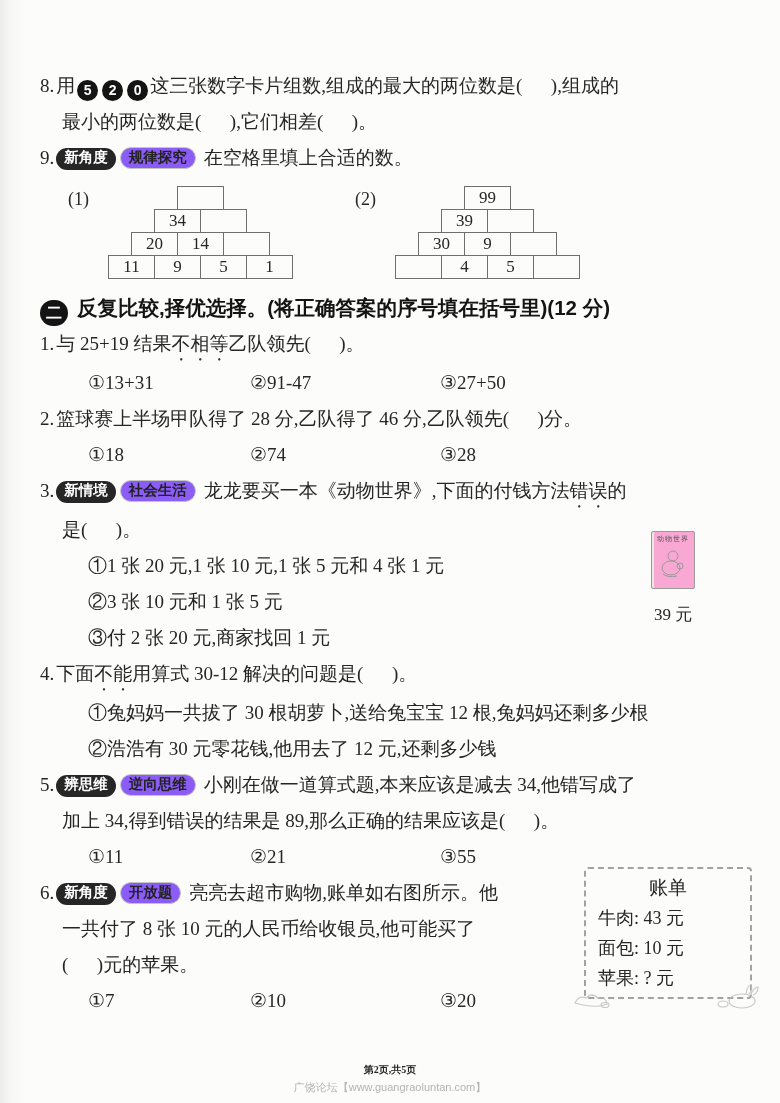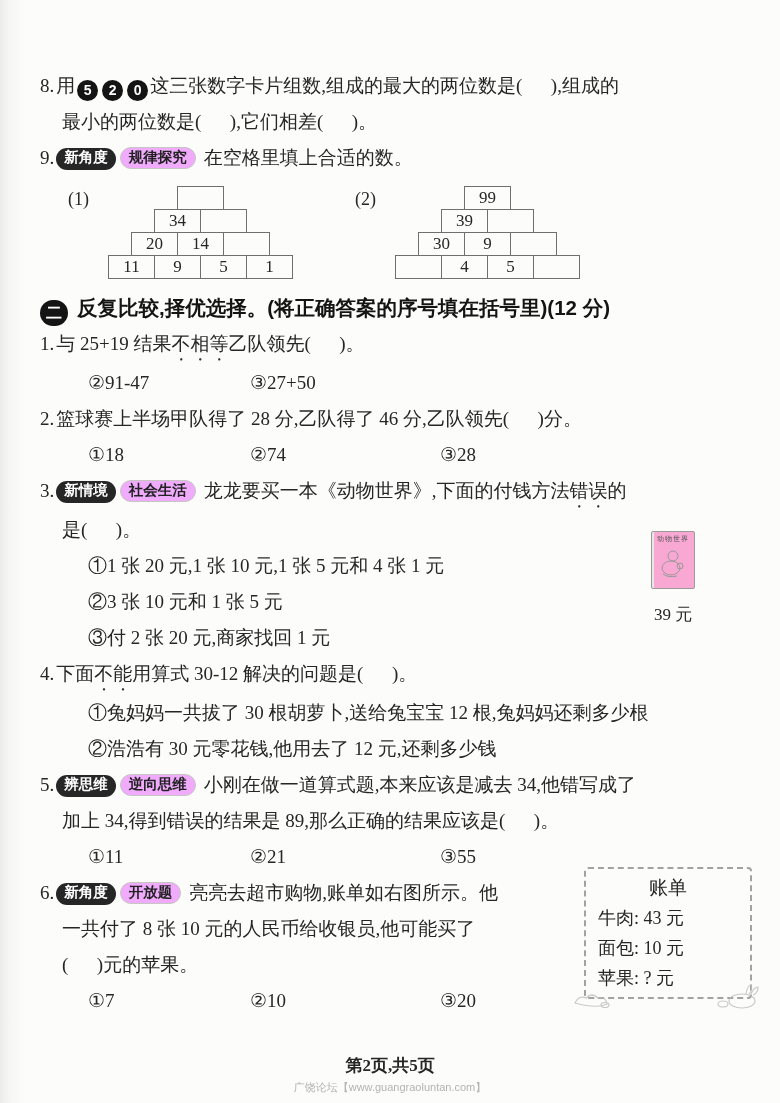--- a/index.html
+++ b/index.html
@@ -23,21 +23,21 @@
   
   .card { display:inline-flex; width:21px; height:21px; border-radius:50%;
           background:#141414; color:#fff; align-items:center; justify-content:center;
           font:700 14px "Liberation Sans",sans-serif; margin:0 2px; vertical-align:-3px; }
 
   
   .badge { display:inline-block; height:22px; line-height:22px; padding:0 8px;
            border-radius:11px; font:700 14.5px "Liberation Sans",sans-serif;
            vertical-align:2px;text-align:center; }
   .badge.dark  { background:#262626; color:#fff; margin-right:4px; }
-  .badge.light { background:#f0abfc; color:#222; border:1.5px solid #c6c6c2; margin-right:8px; }
+  .badge.light { background:#8b5cf6; color:#222; border:1.5px solid #c6c6c2; margin-right:8px; }
 
   
   .section { margin-top:12px; font:700 20.5px "Liberation Sans",sans-serif;
              line-height:34px; color:#141414; white-space:pre; }
   .marker { display:inline-block; width:28px; height:26px; border-radius:13px;
             background:#141414; color:#fff; text-align:center; line-height:26px;
             font-size:16px; font-weight:700; margin-right:9px; vertical-align:-3px; }
 
   
   .emph { -webkit-text-emphasis:filled dot #333; -webkit-text-emphasis-position:under left;
@@ -68,21 +68,21 @@
   .receipt { position:absolute; right:-2px; top:-8px; width:168px; height:132px;
              border:2px dashed #a2a29e; border-radius:4px; padding:4px 10px 0; }
   .receipt-title { text-align:center; font-size:19px; line-height:30px; }
   .receipt-line { font-size:18px; line-height:30px; white-space:pre; padding-left:2px; }
   .deco { position:absolute; opacity:.8; }
   .deco-l { left:-14px; bottom:-12px; }
   .deco-r { right:-10px; bottom:-12px; }
 
   
   .footer { position:absolute; left:0; right:0; bottom:8px; text-align:center; }
-  .page-num { font-size:17px; font-weight:700; }
+  .page-num { font-size:10px; font-weight:700; }
   .watermark { font:11px "Liberation Sans",sans-serif; color:#b3b3b0; margin-top:3px; }
 </style>
 </head>
 <body>
 
 <div class="page">
 
   <div class="row"><span class="qnum">8.</span><span>用</span><span class="card">5</span><span class="card">2</span><span class="card">0</span><span>这三张数字卡片组数,组成的最大的两位数是(      ),组成的</span></div>
   <div class="row indent"><span>最小的两位数是(      ),它们相差(      )。</span></div>
 
@@ -133,21 +133,21 @@
             <span class="cell">5</span>
             <span class="cell"></span>
           </div>
       </div>
     </div>
   </div>
 
   <div class="section"><span class="marker">二</span><span>反复比较,择优选择。(将正确答案的序号填在括号里)(12 分)</span></div>
 
   <div class="row"><span class="qnum">1.</span><span>与 25+19 结果</span><span class="emph">不相等</span><span>乙队领先(      )。</span></div>
-  <div class="row opts"><span class="opt">②91-47</span><span class="opt">③27+50</span></div>
+  <div class="row opts"><span class="opt">①13+31</span><span class="opt">②91-47</span><span class="opt">③27+50</span></div>
 
   <div class="row"><span class="qnum">2.</span><span>篮球赛上半场甲队得了 28 分,乙队得了 46 分,乙队领先(      )分。</span></div>
   <div class="row opts"><span class="opt">①18</span><span class="opt">②74</span><span class="opt">③28</span></div>
 
   <div class="qblock">
     <div class="row"><span class="qnum">3.</span><span class="badge dark">新情境</span><span class="badge light">社会生活</span><span>龙龙要买一本《动物世界》,下面的付钱方法</span><span class="emph">错误</span><span>的</span></div>
     <div class="row indent"><span>是(      )。</span></div>
     <div class="items">
       <div class="row"><span>①1 张 20 元,1 张 10 元,1 张 5 元和 4 张 1 元</span></div>
       <div class="row"><span>②3 张 10 元和 1 张 5 元</span></div>

